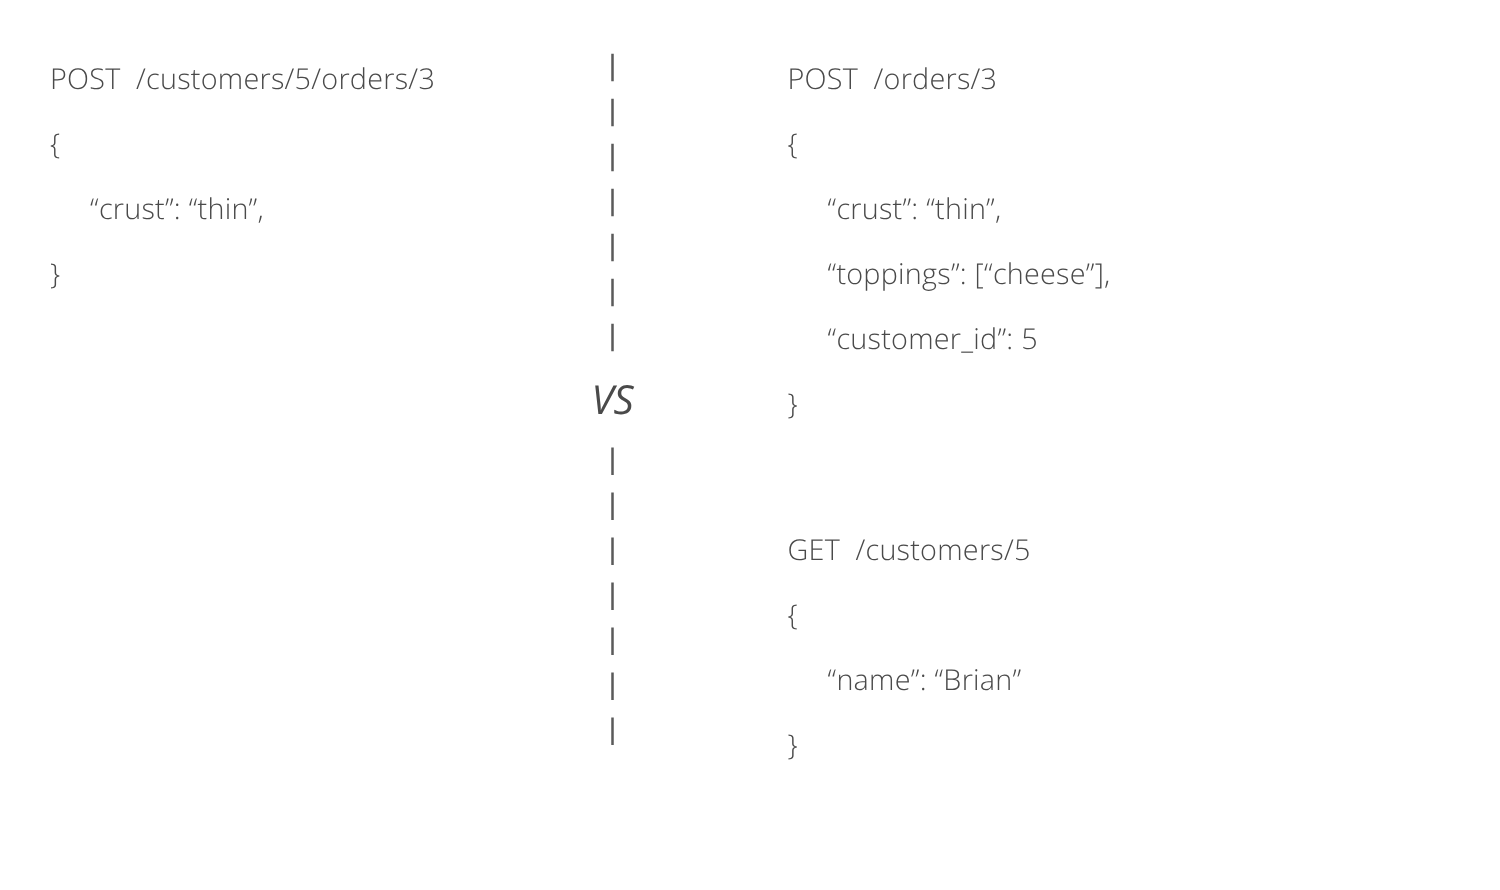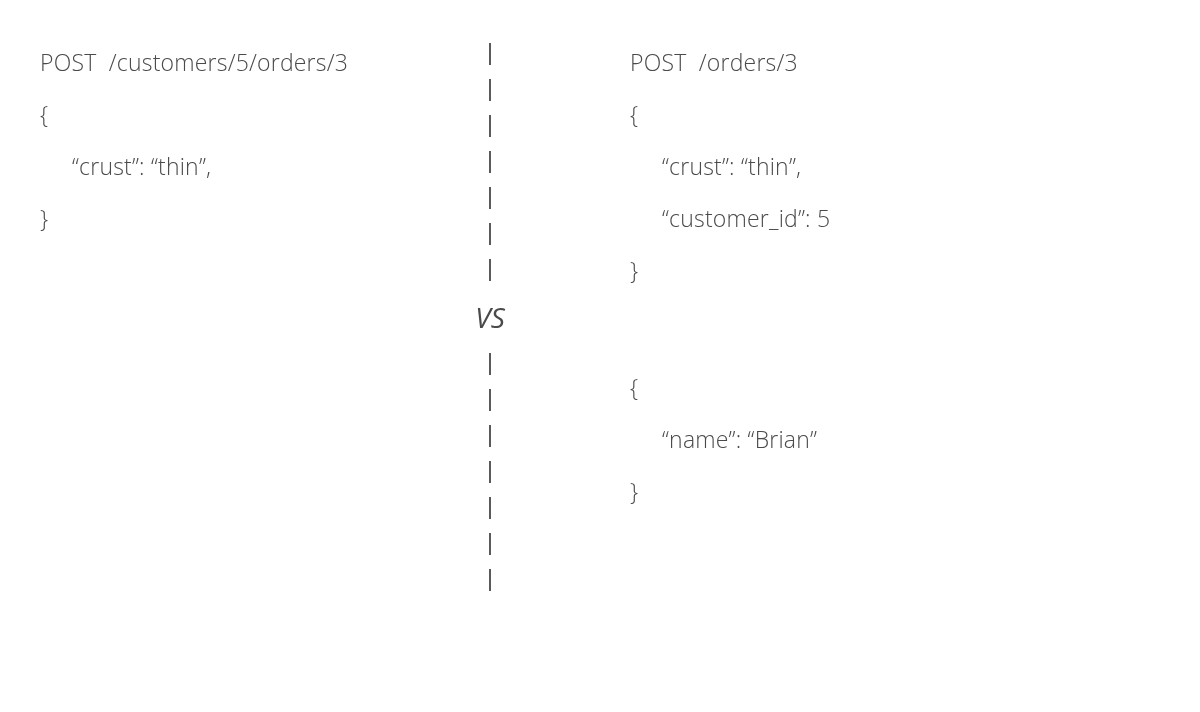--- a/index.html
+++ b/index.html
@@ -52,21 +52,21 @@
       align-items: center;
     }
     .dash {
       width: 2px;
       height: 22px;
       background: #5a5a5a;
       margin: 7px 0;
     }
     .vs {
       font-style: italic;
-      font-size: 28px;
+      font-size: 32px;
       color: #4a4a4a;
       margin: 10px 0;
     }
     .line {
       font-size: 23px;
       line-height: 52px;
       color: #4a4a4a;
       white-space: pre;
       font-weight: 300;
       letter-spacing: 0.2px;
@@ -112,23 +112,25 @@
       <div class="dash"></div>
       <div class="dash"></div>
     </div>
   </div>
 
   <div class="col right-col">
     <div class="block">
       <div class="line">POST  /orders/3</div>
       <div class="line">{</div>
       <div class="line indent">“crust”: “thin”,</div>
+      <div class="line indent">“toppings”: [“cheese”],</div>
       <div class="line indent">“customer_id”: 5</div>
       <div class="line">}</div>
     </div>
     <div class="block" style="margin-top:10px;">
+      <div class="line">GET  /customers/5</div>
       <div class="line">{</div>
       <div class="line indent">“name”: “Brian”</div>
       <div class="line">}</div>
     </div>
   </div>
 
 </div>
 
 </body></html>

